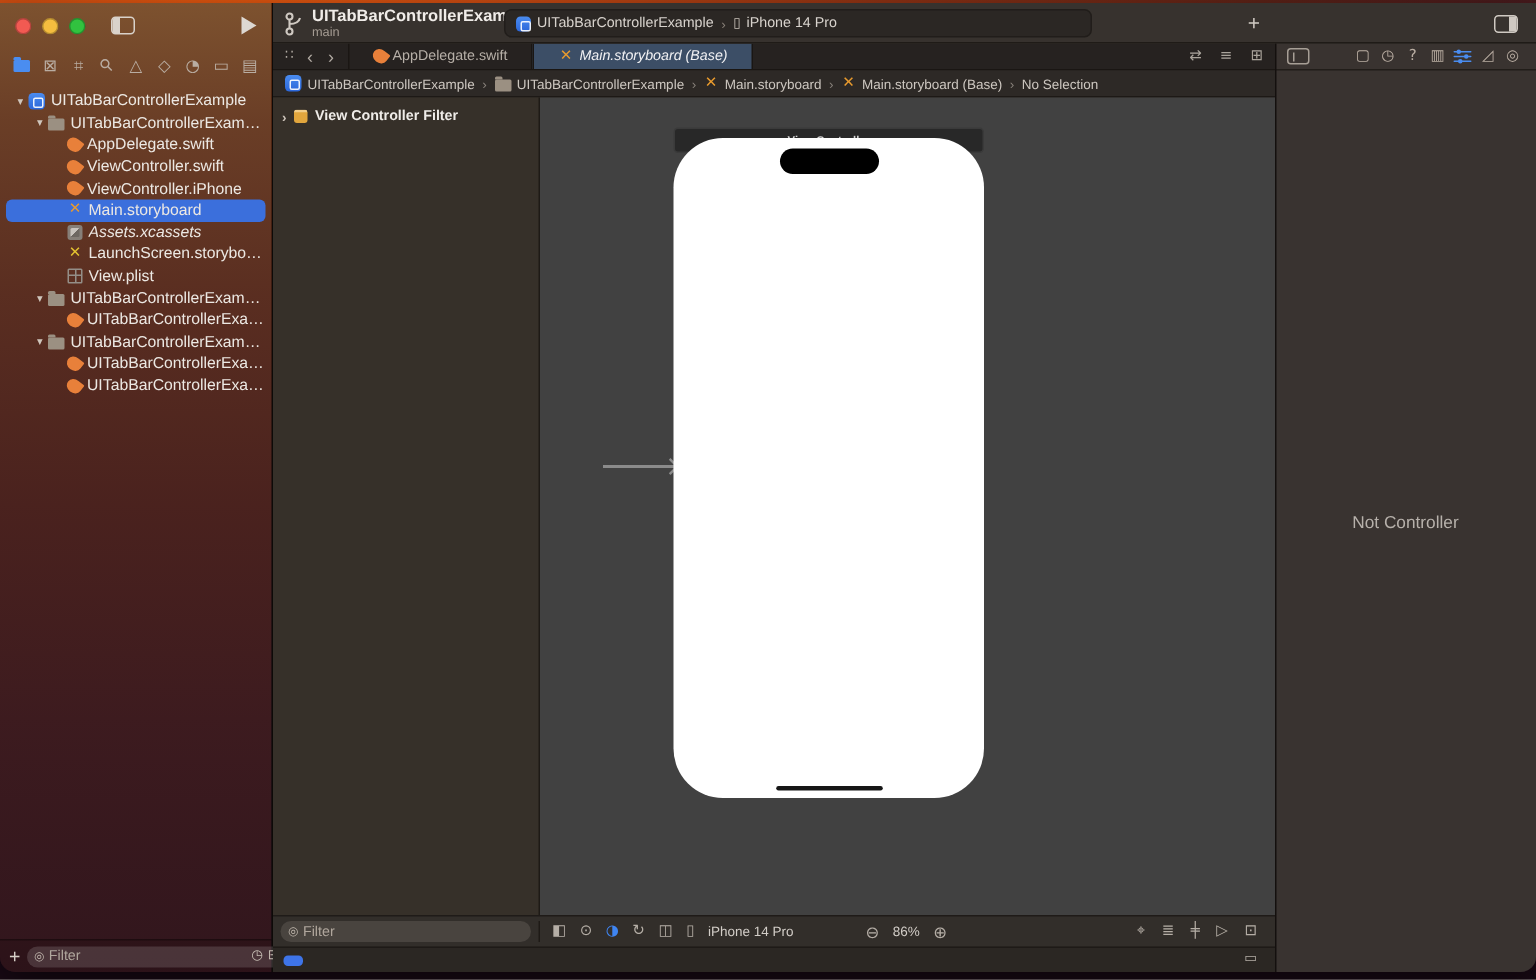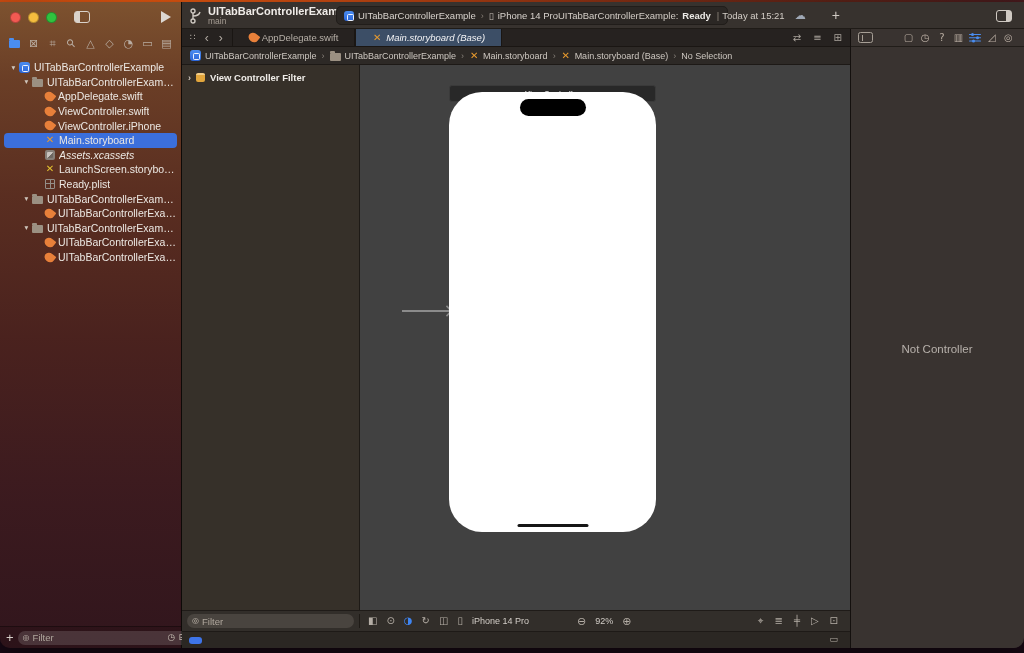--- a/index.html
+++ b/index.html
@@ -231,21 +231,21 @@
           <span class="lbl">Assets.xcassets</span>
         </div>
         <div class="tree-row" style="padding-left: 30px;">
           <span class="chev"></span>
           <span class="ic ic-sb yellow">✕</span>
           <span class="lbl">LaunchScreen.storyboard</span>
         </div>
         <div class="tree-row" style="padding-left: 30px;">
           <span class="chev"></span>
           <span class="ic ic-plist"></span>
-          <span class="lbl">Ready.plist</span>
+          <span class="lbl">View.plist</span>
         </div>
         <div class="tree-row" style="padding-left: 17px;">
           <span class="chev">▾</span>
           <span class="ic ic-folder"></span>
           <span class="lbl">UITabBarControllerExampleTe…</span>
         </div>
         <div class="tree-row" style="padding-left: 30px;">
           <span class="chev"></span>
           <span class="ic ic-swift"></span>
           <span class="lbl">UITabBarControllerExample…</span>
@@ -290,27 +290,20 @@
           <span class="win-branch">main</span>
         </div>
       </div>
       <div class="scheme-pill">
         <div class="scheme-seg">
           <span class="ic ic-app" style="width:10px;height:10px;margin-right:4px;"></span>
           <span>UITabBarControllerExample</span>
           <span class="crumb-sep">›</span>
           <span class="dev-glyph">▯</span>
           <span>iPhone 14 Pro</span>
-        </div>
-        <div class="status-seg">
-          <span>UITabBarControllerExample:</span>
-          <b>Ready</b>
-          <span class="status-sep">|</span>
-          <span>Today at 15:21</span>
-          <span class="cloud glyph">☁</span>
         </div>
       </div>
       <span class="tb-plus">+</span>
     </div>
 
     <div class="tabbar">
       <div class="tab-ctl">
         <span class="glyph">∷</span>
         <span class="arrows">‹</span>
         <span class="arrows">›</span>
@@ -389,21 +382,21 @@
           <span class="glyph">◧</span>
           <span class="glyph">⊙</span>
           <span class="glyph blue">◑</span>
           <span class="glyph">↻</span>
           <span class="glyph">◫</span>
           <span class="glyph">▯</span>
         </div>
       <span class="bb-device">iPhone 14 Pro</span>
       <div class="zoom-group">
         <span class="glyph">⊖</span>
-        <span class="zoom-lvl">92%</span>
+        <span class="zoom-lvl">86%</span>
         <span class="glyph">⊕</span>
       </div>
       <div class="constraint-group" id="constraint-icons">
           <span class="glyph">⌖</span>
           <span class="glyph">≣</span>
           <span class="glyph">╪</span>
           <span class="glyph">▷</span>
           <span class="glyph">⊡</span>
         </div>
     </div>

